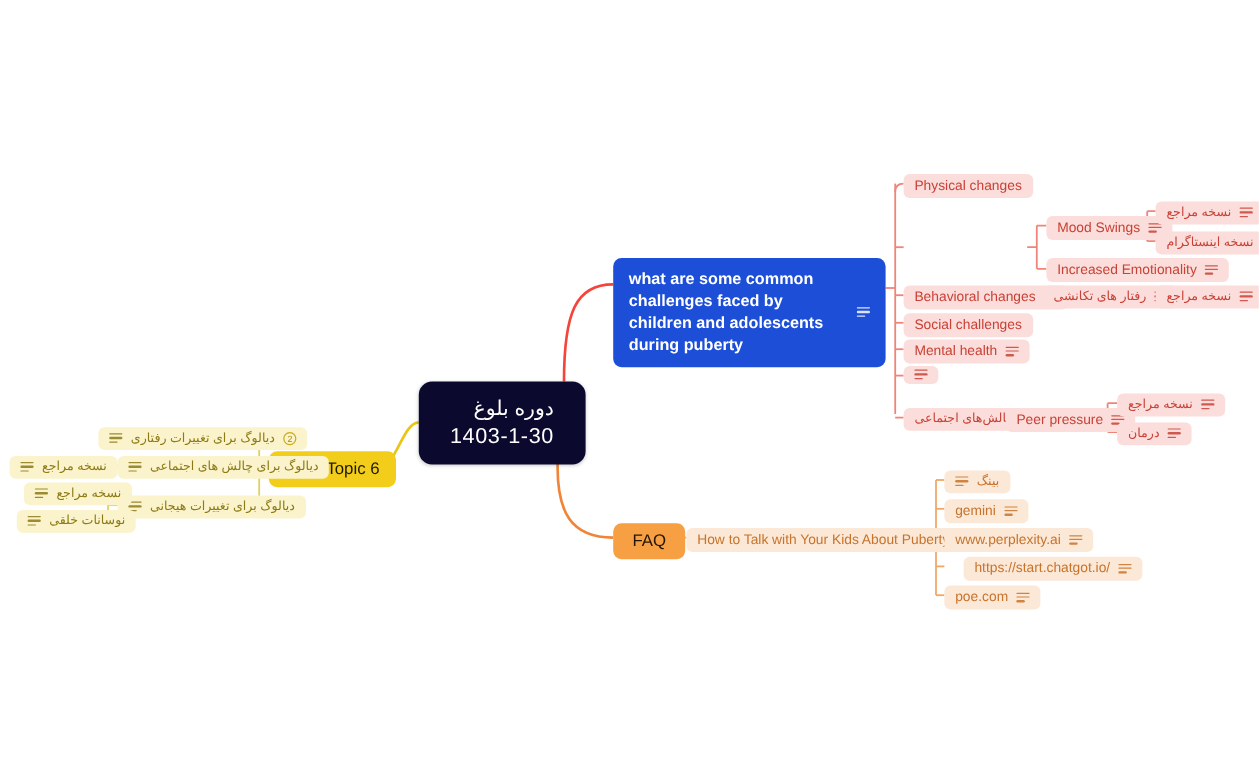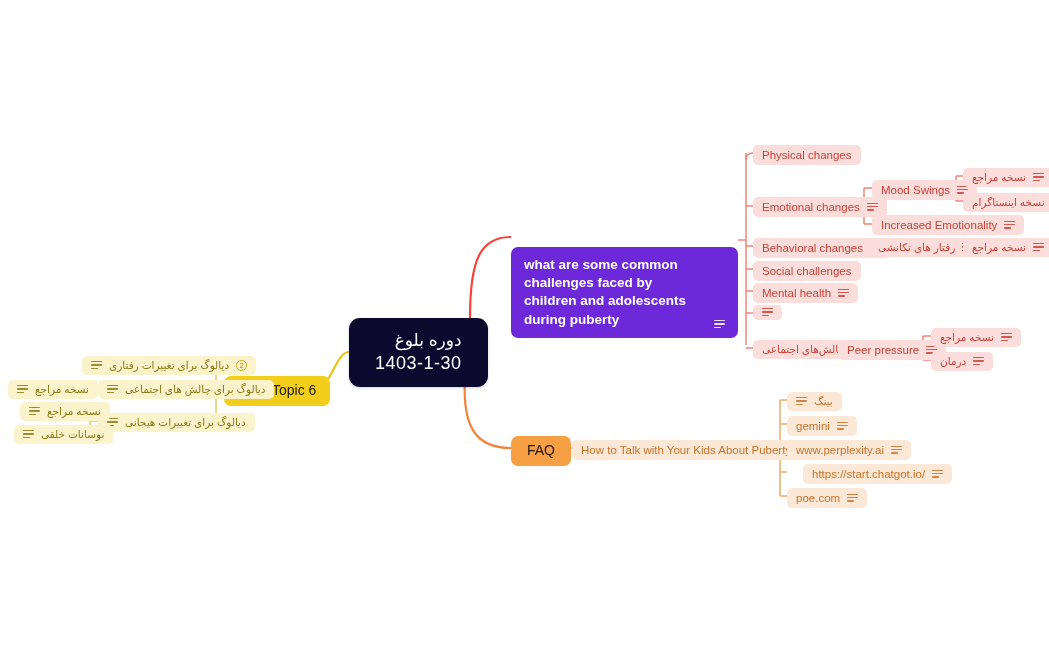--- a/index.html
+++ b/index.html
@@ -40,30 +40,29 @@
     flex-direction: column;
     align-items: flex-end;
     gap: 1px;
     box-shadow: 0 1px 3px rgba(0,0,0,.18);
   }
   .root .r1 { font-size: 17px; direction: rtl; letter-spacing: .3px; }
   .root .r2 { font-size: 18px; letter-spacing: .5px; }
 
   
   .topic-red {
-    background: #6d28d9;
+    background: #1d4ed8;
     color: #ffffff;
     border-radius: 7px;
     padding: 9px 13px;
     font-size: 13.5px;
     font-weight: bold;
-    align-items: flex-end;
+    align-items: center;
     white-space: normal;
     max-width: 228px;
-    margin-top: 32px;
   }
   .topic-red .txt { line-height: 1.35; }
 
   
   .topic-orange {
     background: #F79F43;
     color: #231403;
     border-radius: 7px;
     padding: 6px 16px;
     font-size: 14px;
@@ -210,28 +209,20 @@
         <i></i>
         <i></i>
         <i></i>
       </span>
   </div>
 
   <div class="node leaf-red" style="left:753px; top:145px;">
     <span>Physical changes</span>
   </div>
 
-  <div class="node leaf-red" style="left:753px; top:197px;">
-    <span>Emotional changes</span>
-    <span class="note-icon">
-        <i></i>
-        <i></i>
-        <i></i>
-      </span>
-  </div>
 
   <div class="node leaf-red" style="left:872px; top:180px;">
     <span>Mood Swings</span>
     <span class="note-icon">
         <i></i>
         <i></i>
         <i></i>
       </span>
   </div>
 

